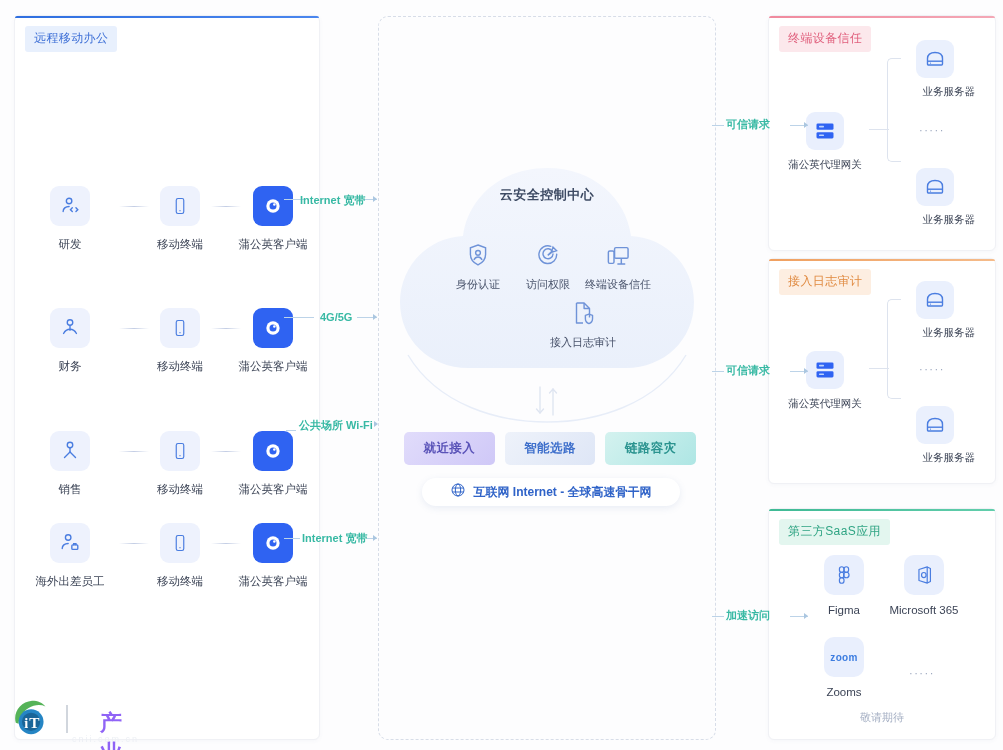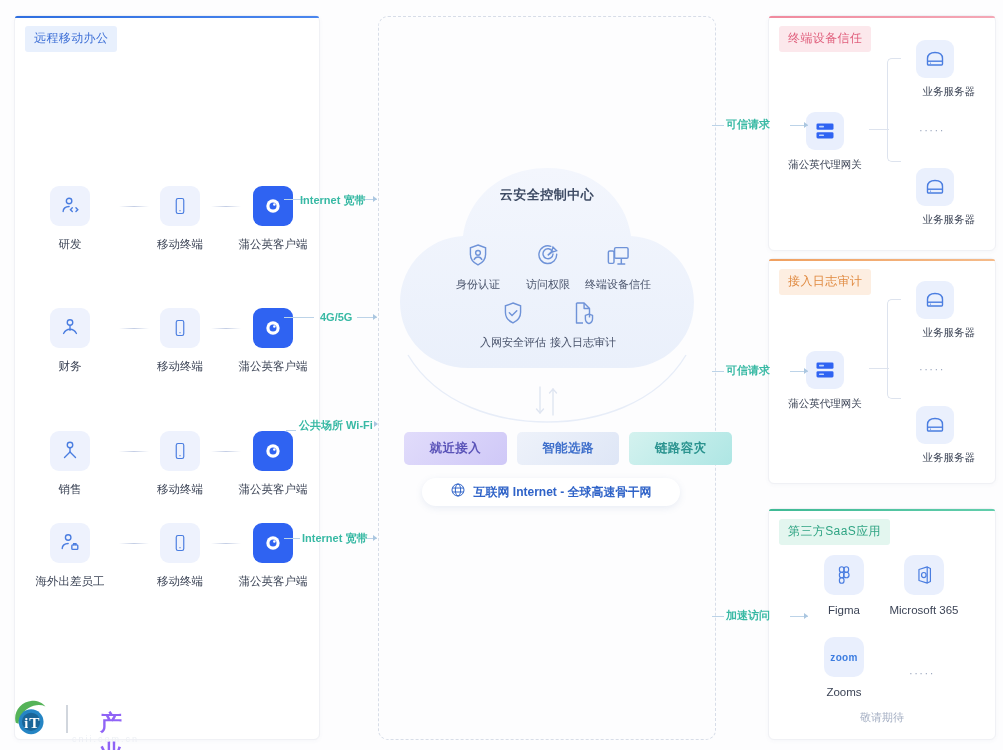--- a/index.html
+++ b/index.html
@@ -77,21 +77,21 @@
   
   #cloud-wrap { position:absolute; left: 378px; top: 150px; width: 338px; height: 340px; }
   #cloud-title {
     position:absolute; width:100%; text-align:center; top: 36px;
     font-size: 13px; font-weight: bold; color:#3d4a63; letter-spacing:.5px;
   }
   .cfeat { position:absolute; text-align:center; width: 96px; }
   .cfeat .cico { height: 30px; display:flex; align-items:center; justify-content:center; }
   .cfeat .clab { margin-top: 7px; font-size: 11px; color: #4c5costs; color:#49536b; white-space:nowrap;}
 
-  .btnrow { position:absolute; top: 282px; left: 26px; width: 328px; display:flex; gap: 10px; }
+  .btnrow { position:absolute; top: 282px; left: 26px; width: 292px; display:flex; gap: 10px; }
   .abtn {
     flex:1; height: 33px; border-radius: 5px; border:none; cursor:pointer;
     font-size: 12.5px; font-weight: bold; letter-spacing:.4px;
     display:flex; align-items:center; justify-content:center;
   }
   #btn-nearest { background: linear-gradient(135deg,#e1dcfb,#cfc8f7); color:#5a53b8; }
   #btn-smart   { background: linear-gradient(135deg,#eef2fa,#dee6f6); color:#3e6fcb; }
   #btn-dr      { background: linear-gradient(135deg,#d4f2ef,#aee6e4); color:#2a938f; }
 
   #inet-bar {
@@ -358,29 +358,20 @@
       <div class="cico">
         <svg width="26" height="26" viewBox="0 0 24 24" fill="none" stroke="#6f93d8" stroke-width="1.3" stroke-linecap="round">
           <path d="M20 11.2A8.2 8.2 0 1 1 14.6 4"></path>
             <path d="M16 8.6A4.6 4.6 0 1 0 16.6 11"></path>
             <path d="M11.8 12.3l3.6-3.6 1.2-4 3.3 3.3-4 1.2z"></path>
         </svg>
       </div>
       <div class="clab">访问权限</div>
     </div>
 
-    <div class="cfeat" style="left:87px; top:148px">
-      <div class="cico">
-        <svg width="26" height="26" viewBox="0 0 24 24" fill="none" stroke="#6f93d8" stroke-width="1.3" stroke-linecap="round">
-          <path d="M12 2.8l7 2.6v6c0 4.4-3 8-7 9.8-4-1.8-7-5.4-7-9.8v-6z"></path>
-            <path d="M8.6 11.8l2.5 2.5 4.4-4.4"></path>
-        </svg>
-      </div>
-      <div class="clab">入网安全评估</div>
-    </div>
 
     <div class="cfeat" style="left:157px; top:148px">
       <div class="cico">
         <svg width="26" height="26" viewBox="0 0 24 24" fill="none" stroke="#6f93d8" stroke-width="1.3" stroke-linejoin="round">
           <path d="M6 2.8h7l5 5v8.4M6 2.8v18.4h6"></path>
             <path d="M13 2.8v5h5"></path>
             <path d="M17.5 13l3.3 1.2v3c0 2.1-1.4 3.8-3.3 4.6-1.9-.8-3.3-2.5-3.3-4.6v-3z"></path>
         </svg>
       </div>
       <div class="clab">接入日志审计</div>

